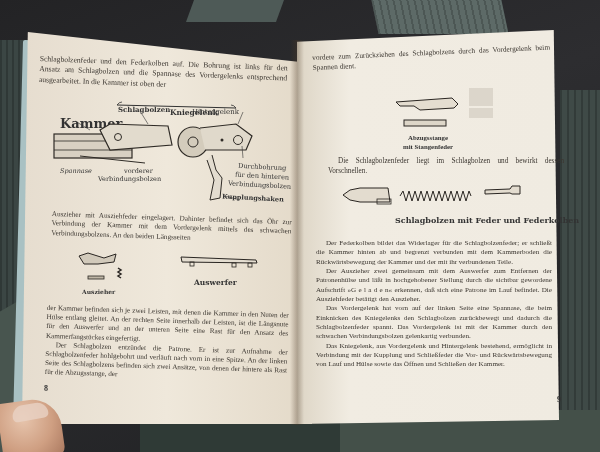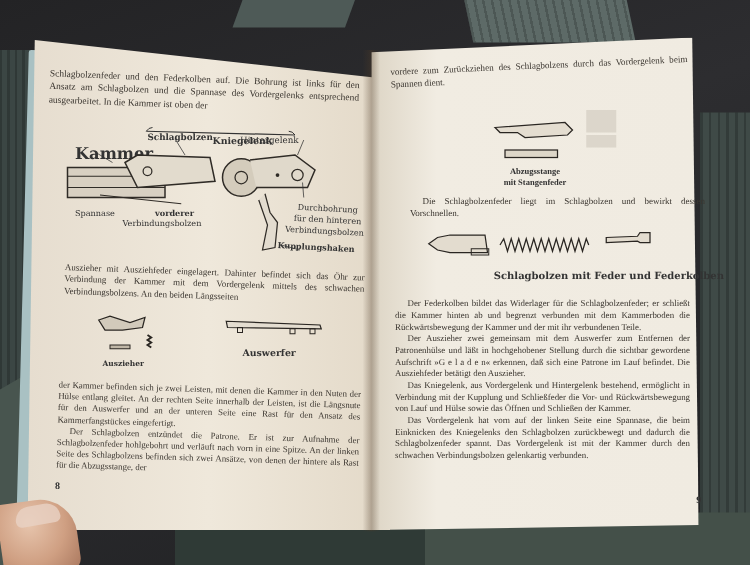--- a/index.html
+++ b/index.html
@@ -105,22 +105,22 @@
 
   <path d="M212 155 L216 170 L222 178 L220 198 L210 200 L214 180 L207 160" fill="#e3dccf" stroke="#2f2b26" stroke-width="1"></path>
 
   <line x1="75" y1="121" x2="90" y2="130" stroke="#333" stroke-width="0.6"></line>
   <line x1="243" y1="112" x2="238" y2="124" stroke="#333" stroke-width="0.6"></line>
   <line x1="140" y1="111" x2="148" y2="124" stroke="#333" stroke-width="0.6"></line>
   <line x1="243" y1="158" x2="242" y2="146" stroke="#333" stroke-width="0.6"></line>
   <line x1="225" y1="196" x2="240" y2="200" stroke="#333" stroke-width="0.6"></line>
 </svg>
 
-<div class="caption frak" style="left:60px;top:167px;font-size:6.5px;font-weight:normal;">Spannase</div>
-<div class="caption frak" style="left:124px;top:167px;font-size:6.5px;font-weight:bold;">vorderer</div>
+<div class="caption frak" style="left:60px;top:167px;font-size:6.5px;font-weight:normal;font-style:italic;">Spannase</div>
+<div class="caption frak" style="left:124px;top:167px;font-size:6.5px;font-weight:normal;">vorderer</div>
 <div class="caption frak" style="left:98px;top:175px;font-size:6.5px;font-weight:normal;">Verbindungsbolzen</div>
 <div class="caption frak" style="left:238px;top:163px;font-size:6.5px;font-weight:normal;transform:rotate(3deg);">Durchbohrung</div>
 <div class="caption frak" style="left:235px;top:172px;font-size:6.5px;font-weight:normal;transform:rotate(3deg);">für den hinteren</div>
 <div class="caption frak" style="left:228px;top:181px;font-size:6.5px;font-weight:normal;transform:rotate(3deg);">Verbindungsbolzen</div>
 <div class="caption frak" style="left:222px;top:194px;font-size:6.5px;transform:rotate(3deg);">Kupplungshaken</div>
 
 <div class="text" style="left:52px;top:210px;width:240px;transform:rotate(2deg);transform-origin:left top;font-size:7.2px;line-height:9.4px;">
   <p>Auszieher mit Ausziehfeder eingelagert. Dahinter befindet sich das Öhr zur Verbindung der Kammer mit dem Vordergelenk mittels des schwachen Verbindungsbolzens. An den beiden Längsseiten</p>
 </div>
 
@@ -166,20 +166,20 @@
   <path d="M343 195 L350 190 L360 188 L388 188 L390 202 L360 202 L350 200 Z" fill="#e3dccf" stroke="#2a2622" stroke-width="1"></path>
   <rect x="377" y="199" width="14" height="5" fill="none" stroke="#2a2622" stroke-width="0.8"></rect>
   <path d="M400 196 l3 -5 l3 10 l3 -10 l3 10 l3 -10 l3 10 l3 -10 l3 10 l3 -10 l3 10 l3 -10 l3 10 l3 -10 l3 10 l3 -10 l3 10 l3 -10 l3 10 l3 -10 l3 10 l3 -10 l3 10 l3 -10 l2 5" stroke="#2a2622" fill="none" stroke-width="1"></path>
   <path d="M485 190 L510 189 L512 186 L520 186 L520 194 L512 194 L510 193 L485 194 Z" fill="#e3dccf" stroke="#2a2622" stroke-width="1"></path>
 </svg>
 <div class="caption frak" style="left:347px;top:215px;font-size:8px;margin-left:48px;">Schlagbolzen mit Feder und Federkolben</div>
 
 <div class="text" style="left:316px;top:239px;width:236px;font-size:7.1px;line-height:9.35px;">
   <p class="indent">Der Federkolben bildet das Widerlager für die Schlagbolzenfeder; er schließt die Kammer hinten ab und begrenzt verbunden mit dem Kammerboden die Rückwärtsbewegung der Kammer und der mit ihr verbundenen Teile.</p>
   <p class="indent">Der Auszieher zwei gemeinsam mit dem Auswerfer zum Entfernen der Patronenhülse und läßt in hochgehobener Stellung durch die sichtbar gewordene Aufschrift »G e l a d e n« erkennen, daß sich eine Patrone im Lauf befindet. Die Ausziehfeder betätigt den Auszieher.</p>
+  <p class="indent">Das Vordergelenk hat vorn auf der linken Seite eine Spannase, die beim Einknicken des Kniegelenks den Schlagbolzen zurückbewegt und dadurch die Schlagbolzenfeder spannt. Das Vordergelenk ist mit der Kammer durch den schwachen Verbindungsbolzen gelenkartig verbunden.</p>
   <p class="indent">Das Kniegelenk, aus Vordergelenk und Hintergelenk bestehend, ermöglicht in Verbindung mit der Kupplung und Schließfeder die Vor- und Rückwärtsbewegung von Lauf und Hülse sowie das Öffnen und Schließen der Kammer.</p>
-  <p class="indent">Das Vordergelenk hat vorn auf der linken Seite eine Spannase, die beim Einknicken des Kniegelenks den Schlagbolzen zurückbewegt und dadurch die Schlagbolzenfeder spannt. Das Vordergelenk ist mit der Kammer durch den schwachen Verbindungsbolzen gelenkartig verbunden.</p>
 </div>
 
 <div class="pnum" style="left:557px;top:395px;">9</div>
 
 <div class="thumb"></div>
 <div class="thumbnail-nail"></div>
 
 </body></html>

